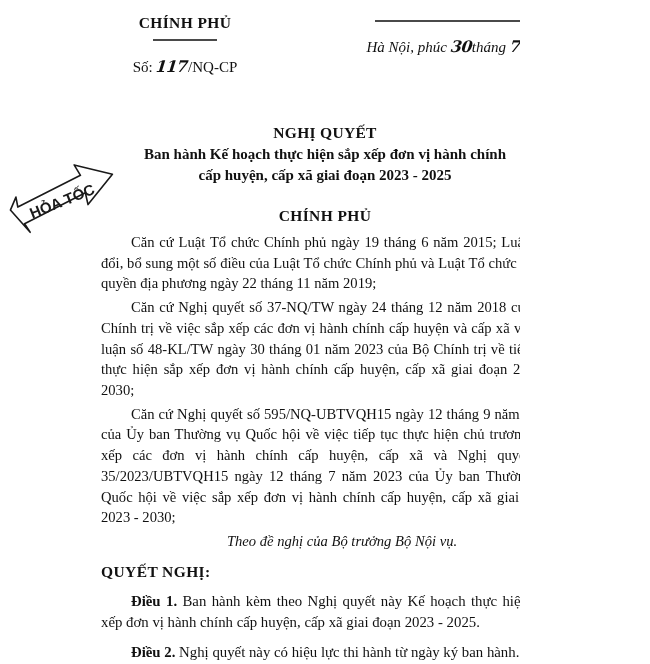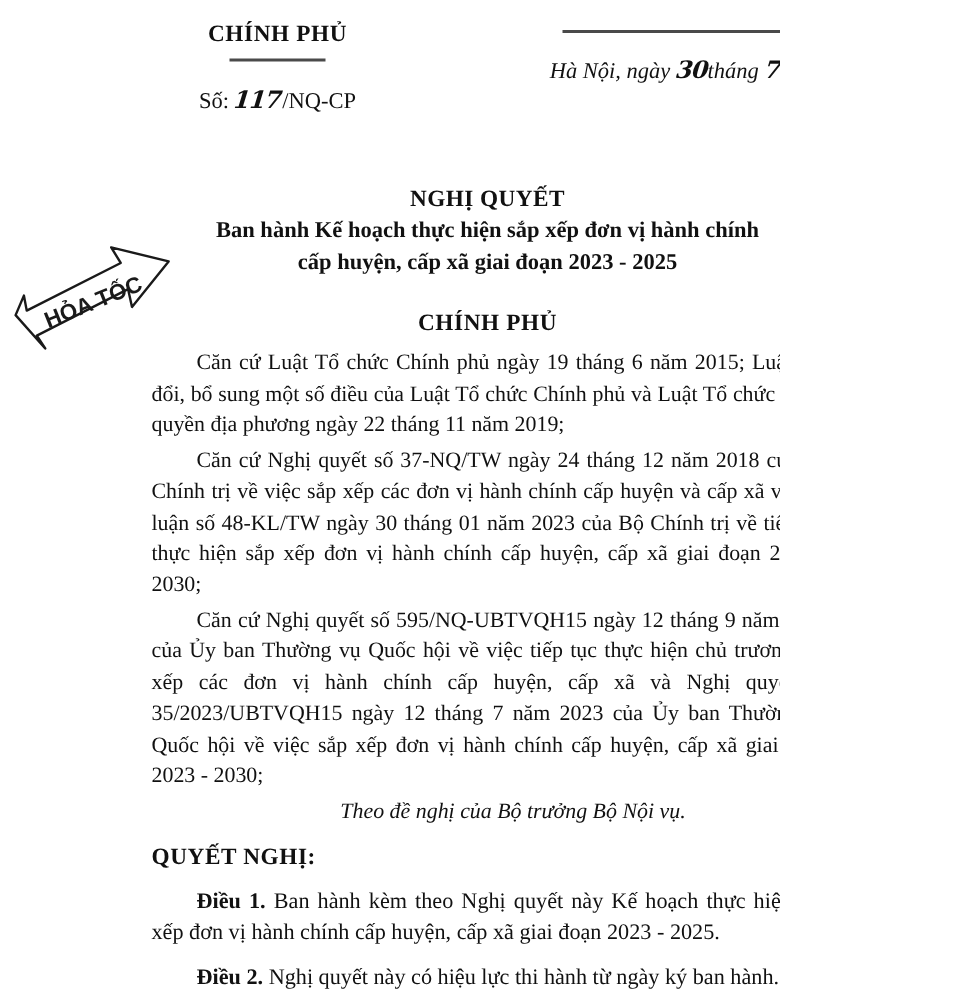--- a/index.html
+++ b/index.html
@@ -190,21 +190,21 @@
       <div class="rule-short"></div>
       <div class="doc-number">
         <span>Số:</span>
         <span class="handwriting">117</span><span>/NQ-CP</span>
       </div>
     </div>
 
     <div class="hdr-right">
       <div class="rule-long"></div>
       <div class="place-date">
-        <span>Hà Nội, ngày</span>
+        <span>Hà Nội, phúc</span>
         <span class="handwriting">30</span><span>tháng</span>
         <span class="handwriting">7</span>
         <span>năm 2023</span>
       </div>
     </div>
   </div>
 
   <div class="stamp-wrap">
     <svg class="stamp-svg" width="130" height="92" viewBox="0 0 130 92">
       <g transform="rotate(-22 65 46)">

